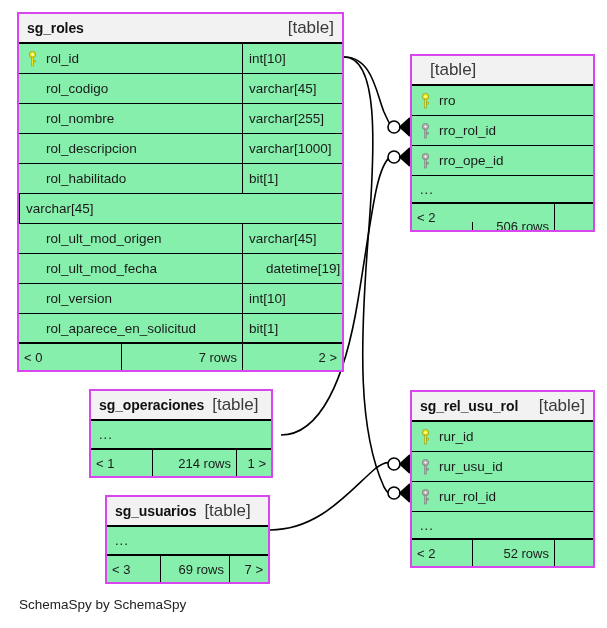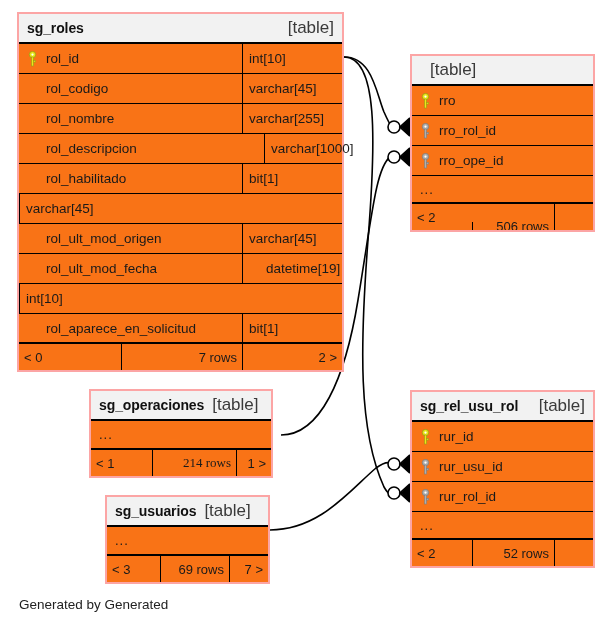--- a/index.html
+++ b/index.html
@@ -24,22 +24,22 @@
     position: absolute;
     left: 0; top: 0;
     width: 607px;
     height: 628px;
     pointer-events: none;
   }
 
   .table-box {
     position: absolute;
     box-sizing: border-box;
-    border: 2px solid #fca5a5;
-    background: #f97316;
+    border: 2px solid #d946ef;
+    background: #86efac;
     font-size: 13.5px;
     color: #1a1a1a;
   }
 
   .tbl-header {
     display: flex;
     align-items: center;
     justify-content: space-between;
     box-sizing: border-box;
     background: #f2f2f2;
@@ -226,21 +226,21 @@
         <span>rol_nombre</span>
       </div>
       <div class="col-type" style="flex:1 1 auto;text-align:right;">varchar[255]</div>
     </div>
 
     <div class="col-row">
       <div class="col-name" style="width:223px; flex:0 0 223px;">
         <span class="keyslot"></span>
         <span>rol_descripcion</span>
       </div>
-      <div class="col-type" style="flex:1 1 auto;margin-left:22px;">varchar[1000]</div>
+      <div class="col-type" style="flex:1 1 auto;">varchar[1000]</div>
     </div>
 
     <div class="col-row">
       <div class="col-name" style="width:223px; flex:0 0 223px;">
         <span class="keyslot"></span>
         <span>rol_habilitado</span>
       </div>
       <div class="col-type" style="flex:1 1 auto;">bit[1]</div>
     </div>
 
@@ -258,20 +258,24 @@
 
     <div class="col-row">
       <div class="col-name" style="width:223px; flex:0 0 223px;align-items:center;">
         <span class="keyslot"></span>
         <span>rol_ult_mod_fecha</span>
       </div>
       <div class="col-type" style="flex:1 1 auto;padding-left:23px;">datetime[19]</div>
     </div>
 
     <div class="col-row">
+      <div class="col-name" style="width:223px; flex:0 0 223px;">
+        <span class="keyslot"></span>
+        <span>rol_version</span>
+      </div>
       <div class="col-type" style="flex:1 1 auto;">int[10]</div>
     </div>
 
     <div class="col-row" style="border-bottom:2px solid #000000;">
       <div class="col-name" style="width:223px; flex:0 0 223px;text-align:right;">
         <span class="keyslot"></span>
         <span>rol_aparece_en_solicitud</span>
       </div>
       <div class="col-type" style="flex:1 1 auto;">bit[1]</div>
     </div>
@@ -399,35 +403,35 @@
   <div class="table-box" style="left:89px; top:389px; width:184px;">
     <div class="tbl-header" style="justify-content:flex-start;">
       <span class="tbl-name">sg_operaciones</span>
       <span class="tbl-kind" style="padding-left:8px;">[table]</span>
     </div>
 
     <div class="ellipsis-row" style="height:29px; border-bottom:2px solid #000000;">...</div>
 
     <div class="footer-row">
       <div class="foot-cell foot-left" style="width:61px; flex:0 0 61px;">&lt; 1</div>
-      <div class="foot-cell foot-mid" style="width:84px; flex:0 0 84px;font-family:Liberation Serif, serif;">214 rows</div>
+      <div class="foot-cell foot-mid" style="width:84px; flex:0 0 84px;">214 rows</div>
       <div class="foot-cell foot-right" style="flex:1 1 auto;">1 &gt;</div>
     </div>
   </div>
 
   <div class="table-box" style="left:105px; top:495px; width:165px;">
     <div class="tbl-header" style="justify-content:flex-start;">
       <span class="tbl-name">sg_usuarios</span>
       <span class="tbl-kind" style="padding-left:8px;">[table]</span>
     </div>
 
     <div class="ellipsis-row" style="height:29px; border-bottom:2px solid #000000;">...</div>
 
     <div class="footer-row">
       <div class="foot-cell foot-left" style="width:53px; flex:0 0 53px;">&lt; 3</div>
       <div class="foot-cell foot-mid" style="width:69px; flex:0 0 69px;">69 rows</div>
       <div class="foot-cell foot-right" style="flex:1 1 auto;">7 &gt;</div>
     </div>
   </div>
 
-  <div class="credit">Generated by Generated</div>
+  <div class="credit">SchemaSpy by SchemaSpy</div>
 
 </div>
 
 </body></html>

